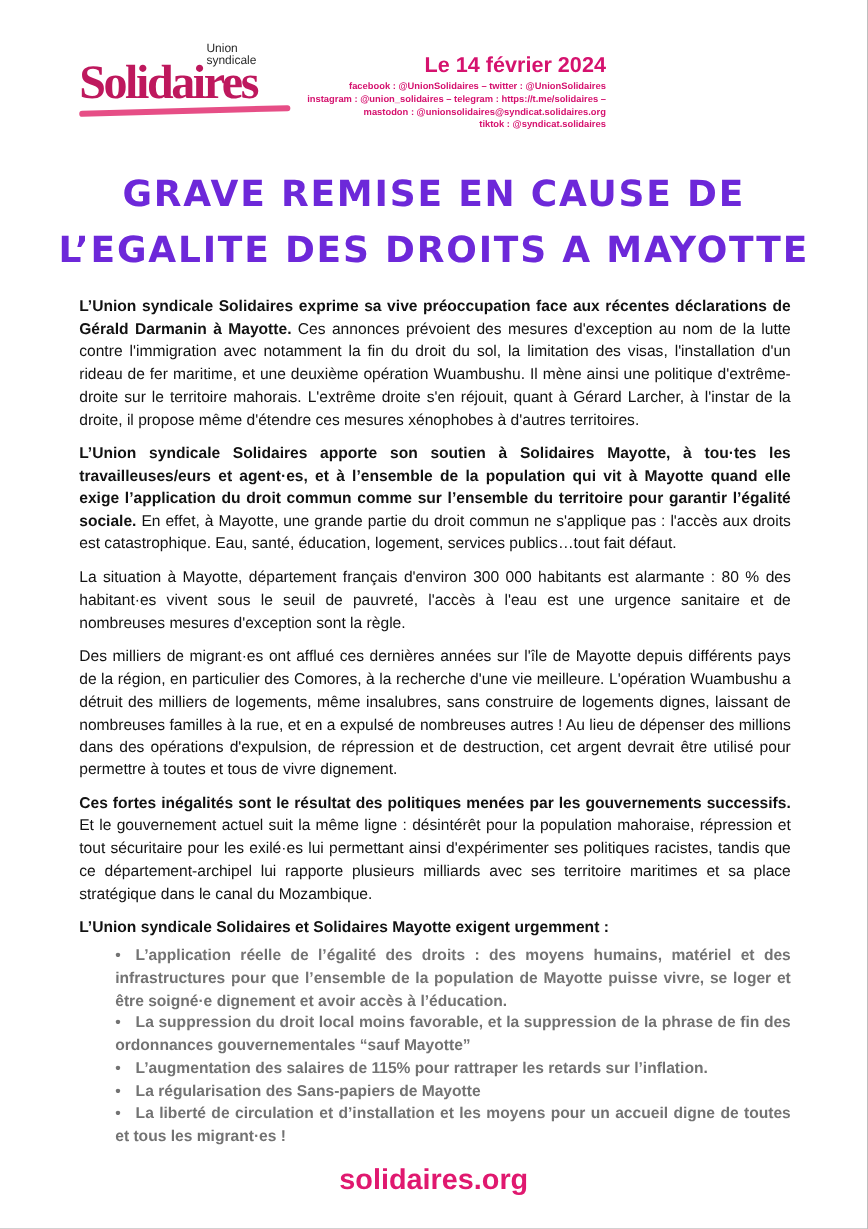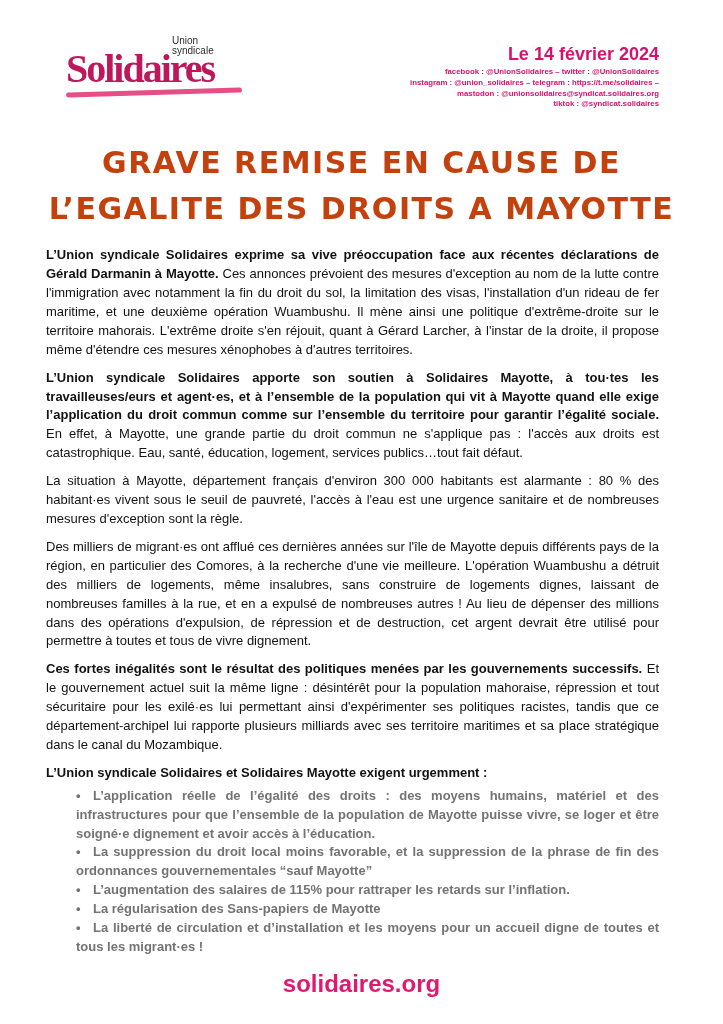--- a/index.html
+++ b/index.html
@@ -2,40 +2,40 @@
 <html lang="fr"><head>
 <meta charset="utf-8">
 <style>
   html,body{margin:0;padding:0;background:#888;}
   .page{
     width:723px;height:1024px;background:#ffffff;position:relative;
     margin:0 auto;overflow:hidden;box-sizing:border-box;
     font-family:"Liberation Sans",sans-serif;color:#111;
   }
   
-  .header{display:flex;justify-content:space-between;align-items:flex-start;
+  .header{display:flex;justify-content:flex-start;align-items:flex-start;
     padding:36px 64px 0 66px;}
   .logo{position:relative;width:190px;flex:0 0 auto;}
   .logo-tagline{position:absolute;top:0;left:106px;font-size:10px;line-height:10px;
     color:#2b2b2b;letter-spacing:0;}
   .logo-word{font-family:"Liberation Serif",serif;font-weight:700;font-size:40px;
     line-height:38px;letter-spacing:-2px;color:#be185d;margin-top:14px;}
   .logo-underline{width:176px;height:5px;background:#e64e86;border-radius:3px;
     transform:rotate(-1.6deg);margin-top:2px;}
   .header-right{text-align:right;padding-top:8px;}
   .date{color:#d5126e;font-weight:700;font-size:18px;line-height:20px;margin-bottom:3px;}
   .social{display:block;}
   .social-line{color:#d5126e;font-weight:700;font-size:7.8px;line-height:10.8px;}
   
-  .title{margin:30px 10px 0;text-align:center;color:#c2410c;font-weight:700;
+  .title{margin:30px 10px 0;text-align:center;color:#6d28d9;font-weight:700;
     font-size:30px;line-height:46px;letter-spacing:1.5px;
     font-family:"DejaVu Sans",sans-serif;}
   .title span{display:block;}
   
-  .body{padding:14px 64px 0 46px;font-size:13px;line-height:18.9px;
+  .body{padding:14px 64px 0 66px;font-size:13px;line-height:18.9px;
     text-align:justify;color:#121212;}
   .para{margin:0 0 9px 0;}
   .para b{font-weight:700;}
   .demands-intro{font-weight:700;margin:2px 0 3px 0;}
   ul.demands{list-style:none;margin:4px 0 0 30px;padding:0;color:#737373;font-weight:700;}
   ul.demands li{text-align:justify;margin:0;}
   ul.demands li .bullet{display:inline-block;width:17px;}
   
   .footer{position:absolute;left:0;right:0;bottom:26px;text-align:center;}
   .site{display:inline-block;color:#e0186f;font-weight:700;font-size:24px;

